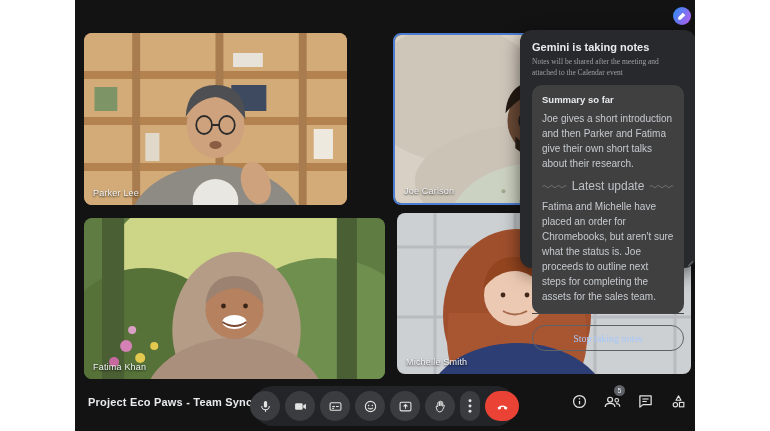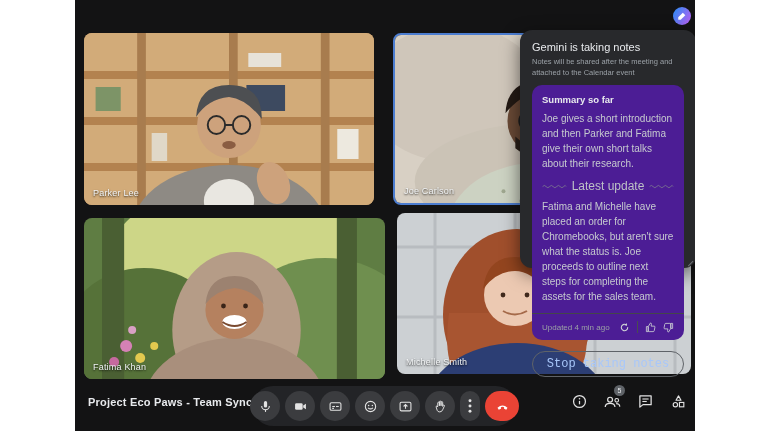--- a/index.html
+++ b/index.html
@@ -3,49 +3,49 @@
 <meta charset="utf-8">
 <style>
   * { margin:0; padding:0; box-sizing:border-box; }
   html,body { background:#ffffff; font-family:"Liberation Sans", sans-serif; }
   .frame { position:relative; width:770px; height:431px; background:#ffffff; overflow:hidden; }
   .app { position:absolute; left:75px; top:0; width:620px; height:431px; background:#131314; overflow:hidden; }
 
   
   .tile { position:absolute; border-radius:8px; overflow:hidden; background:#222; }
   .tile svg.scene { position:absolute; inset:0; width:100%; height:100%; display:block; }
-  .tile-tl { left:9px;  top:33px;  width:290px; height:172px; }
+  .tile-tl { left:9px;  top:33px;  width:263px; height:172px; }
   .tile-tr { left:318px; top:33px; width:294px; height:172px; border:2px solid #4c7dd0; }
   .tile-bl { left:9px;  top:218px; width:301px; height:161px; }
   .tile-br { left:322px; top:213px; width:294px; height:161px; }
   .name-label { position:absolute; left:9px; bottom:7px; font-size:9px; color:#f1f3f4;
     text-shadow:0 1px 2px rgba(0,0,0,.8); letter-spacing:.2px; }
 
   
   .gemini-fab { position:absolute; left:598px; top:7px; width:18px; height:18px; border-radius:50%;
     background:linear-gradient(120deg,#4285f4 20%,#a166f2 80%); display:flex; align-items:center; justify-content:center; }
 
   
   .panel { position:absolute; left:445px; top:30px; width:176px; height:238px; background:#28292c;
     border-radius:12px; box-shadow:0 6px 18px rgba(0,0,0,.55); padding:11px 12px 10px 12px; z-index:5; }
-  .panel-title { font-size:11px; font-weight:normal; color:#e8eaed; }
-  .panel-sub { margin-top:4px; font-size:7.5px; line-height:1.4; color:#9aa0a6; }
-  .card { margin-top:7px; background:#4c1d95; border-radius:10px; padding:9px 10px 0 10px; }
+  .panel-title { font-size:11px; font-weight:bold; color:#e8eaed; }
+  .panel-sub { margin-top:4px; font-size:7.5px; line-height:1.4; color:#9aa0a6;font-family:Liberation Serif, serif; }
+  .card { margin-top:7px; background:#404040; border-radius:10px; padding:9px 10px 0 10px; }
   .card-title { font-size:9.5px; font-weight:bold; color:#e8eaed; }
   .card-body { margin-top:6px; font-size:10px; line-height:1.5; color:#c6cacf; }
   .update-row { display:flex; align-items:center; justify-content:center; gap:5px; margin:8px 0 6px 0; }
   .update-label { font-size:12px; color:#bdc1c6; white-space:nowrap; }
   .card-divider { height:1px; background:#44464a; margin:9px -10px 0 -10px; }
   .updated-row { display:flex; align-items:center; height:26px; }
   .updated-text { font-size:8px; color:#9aa0a6; flex:1; }
   .updated-actions { display:flex; align-items:center; gap:7px; }
   .vdiv { width:1px; height:12px; background:#4a4c50; }
   .icon-btn { background:none; border:none; padding:0; cursor:pointer; display:flex; align-items:center; }
   .stop-btn { margin-top:11px; width:152px; height:26px; border-radius:999px; border:1px solid #5f6368;
-    background:transparent; color:#a8c7fa; font-size:12px; font-family:Liberation Mono, monospace;
+    background:transparent; color:#a8c7fa; font-size:10px; font-family:Liberation Serif, serif;
     display:block; margin-left:auto; margin-right:auto; cursor:pointer; }
   .resize-handle { position:absolute; right:4px; bottom:3px; width:7px; height:7px;
     border-bottom:1px solid #6b6e73; transform:rotate(-45deg); transform-origin:center; }
 
   
   .meeting-title { position:absolute; left:13px; top:396px; font-size:11px; color:#e8eaed; letter-spacing:.2px;font-weight:bold; }
   .ctrl-dock { position:absolute; left:178px; top:386px; width:263px; height:40px; background:#232427;
     border-radius:22px; display:flex; align-items:center; justify-content:center; gap:5px; padding:0 5px; }
   .ctrl-btn { width:30px; height:30px; border-radius:50%; background:#3b3c3f; border:none; cursor:pointer;
     display:flex; align-items:center; justify-content:center; flex:0 0 auto; }
@@ -195,42 +195,20 @@
           </svg>
           <span class="update-label">Latest update</span>
           <svg width="42" height="8" viewBox="0 0 42 8">
             <path d="M1 5 Q4 1 7 5 T13 5 T19 5 T25 5 T31 5 T37 5 T41 5" fill="none" stroke="#84888f" stroke-width="1.2"></path>
           </svg>
         </div>
 
         <div class="card-body" style="margin-top:2px;">Fatima and Michelle have placed an order for Chromebooks, but aren't sure what the status is. Joe proceeds to outline next steps for completing the assets for the sales team.</div>
 
         <div class="card-divider"></div>
-        <div class="updated-row">
-          <span class="updated-text">Updated 4 min ago</span>
-          <span class="updated-actions">
-            <button class="icon-btn">
-              <svg width="11" height="11" viewBox="0 0 24 24">
-                <path d="M19 12 a7 7 0 1 1 -2.5 -5.4" fill="none" stroke="#cfd2d6" stroke-width="2.4" stroke-linecap="round"></path>
-                <path d="M17 2 L17.3 7.4 L12 7" fill="#cfd2d6"></path>
-              </svg>
-            </button>
-            <span class="vdiv"></span>
-            <button class="icon-btn">
-              <svg width="11" height="11" viewBox="0 0 24 24">
-                <path d="M3 10 h4 v11 H3 Z M7 20 V10 l5 -8 q2 0 2 3 l-.6 4 H20 q2 0 1.6 2.4 l-1.3 7 Q20 21 18 21 H9 Z" fill="none" stroke="#cfd2d6" stroke-width="1.8" stroke-linejoin="round"></path>
-              </svg>
-            </button>
-            <button class="icon-btn">
-              <svg width="11" height="11" viewBox="0 0 24 24" style="transform:rotate(180deg)">
-                <path d="M3 10 h4 v11 H3 Z M7 20 V10 l5 -8 q2 0 2 3 l-.6 4 H20 q2 0 1.6 2.4 l-1.3 7 Q20 21 18 21 H9 Z" fill="none" stroke="#cfd2d6" stroke-width="1.8" stroke-linejoin="round"></path>
-              </svg>
-            </button>
-          </span>
-        </div>
       </div>
 
       <button class="stop-btn">Stop taking notes</button>
       <div class="resize-handle"></div>
     </div>
 
     <div class="meeting-title">Project Eco Paws - Team Sync</div>
 
     <div class="ctrl-dock">
       <button class="ctrl-btn">

